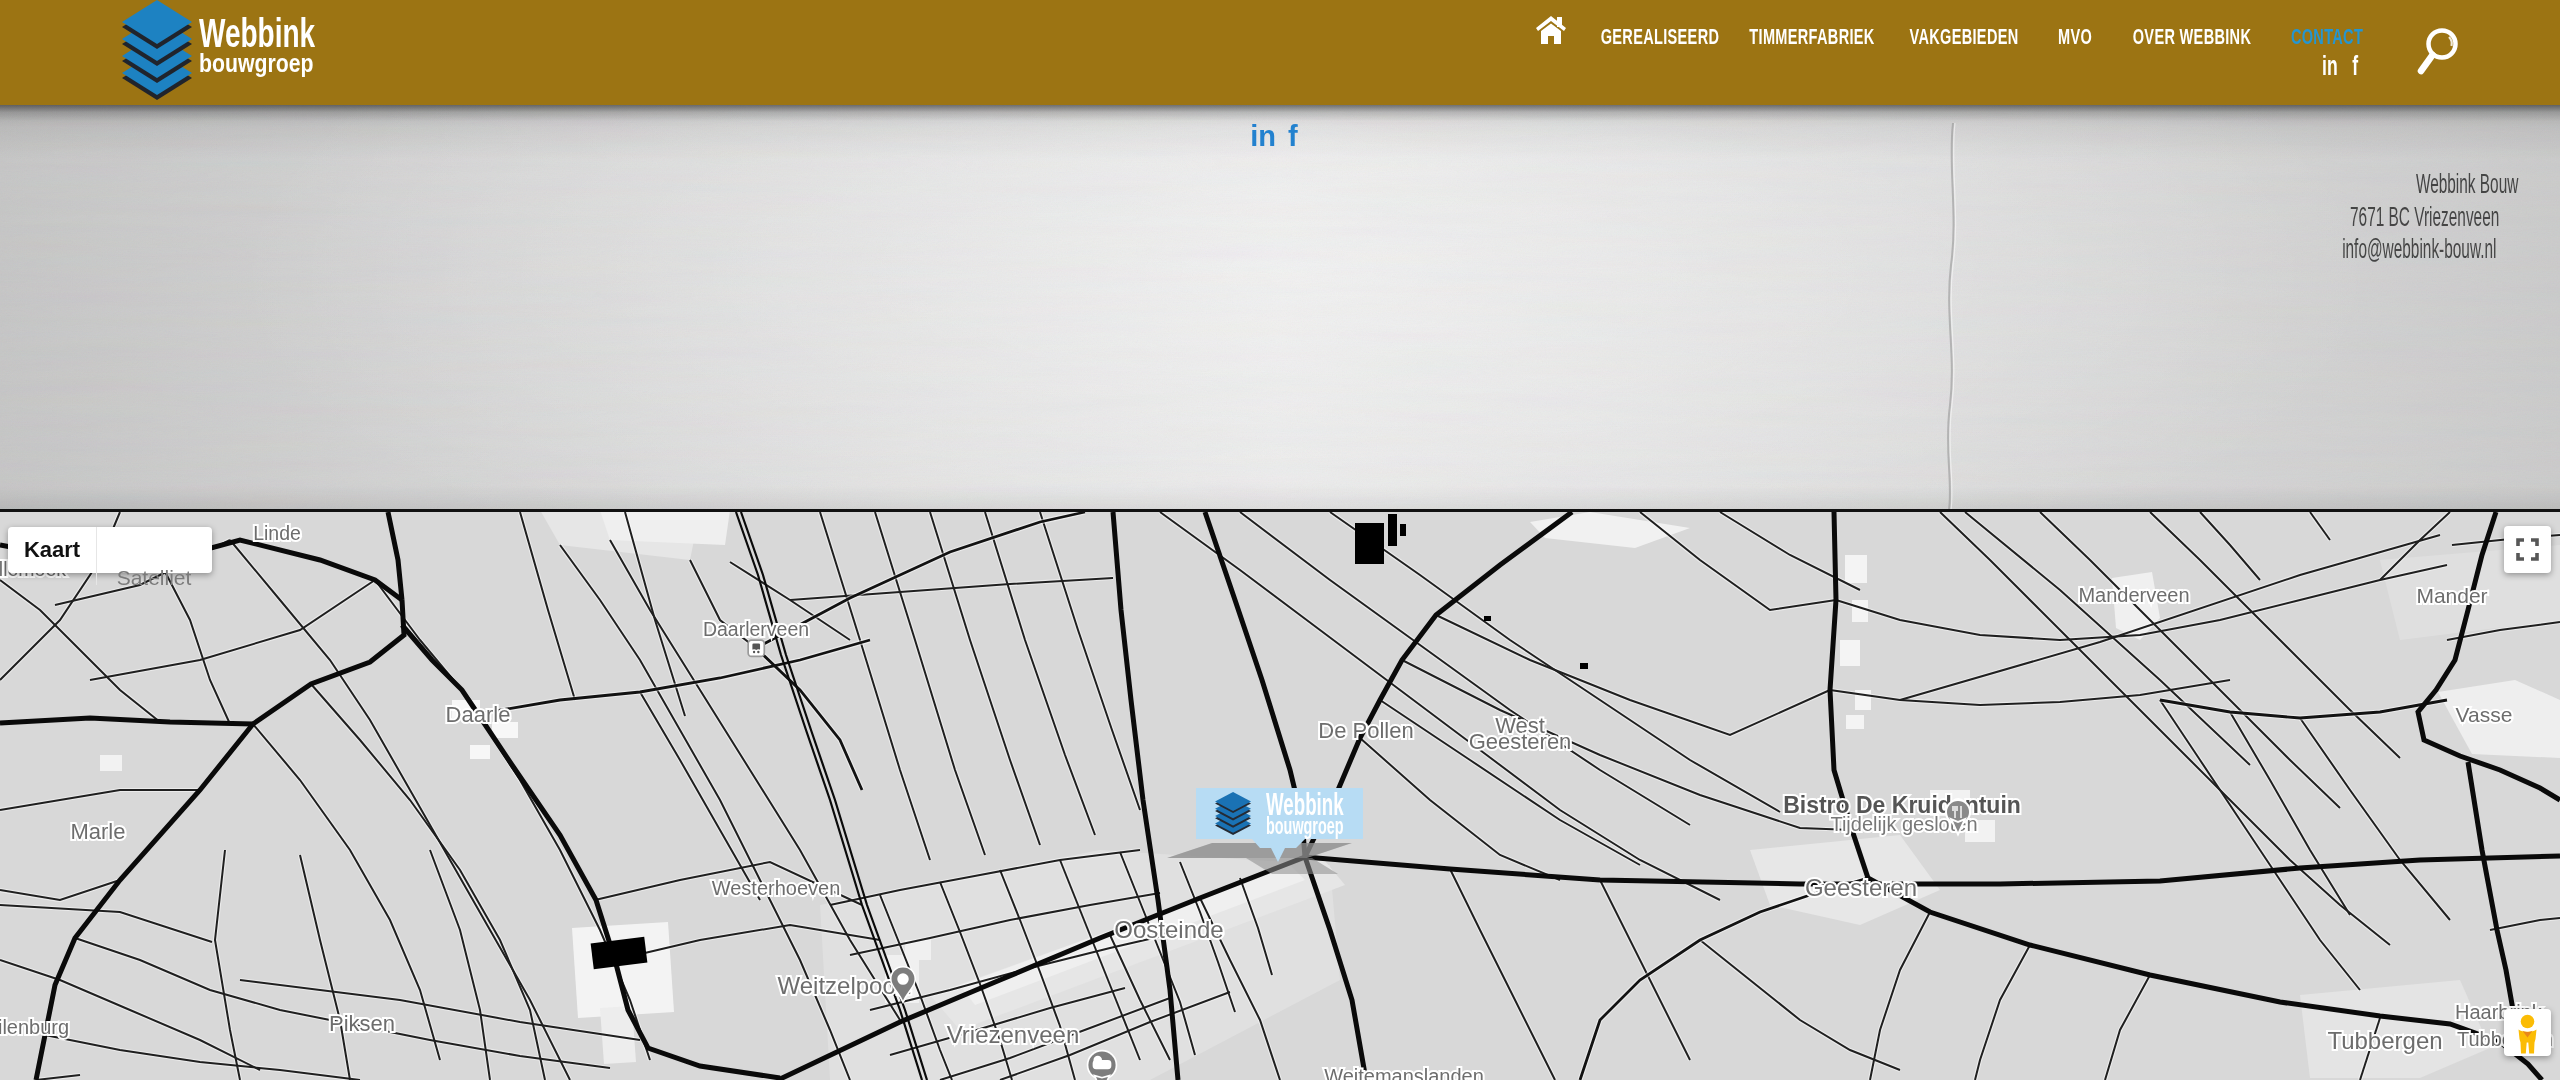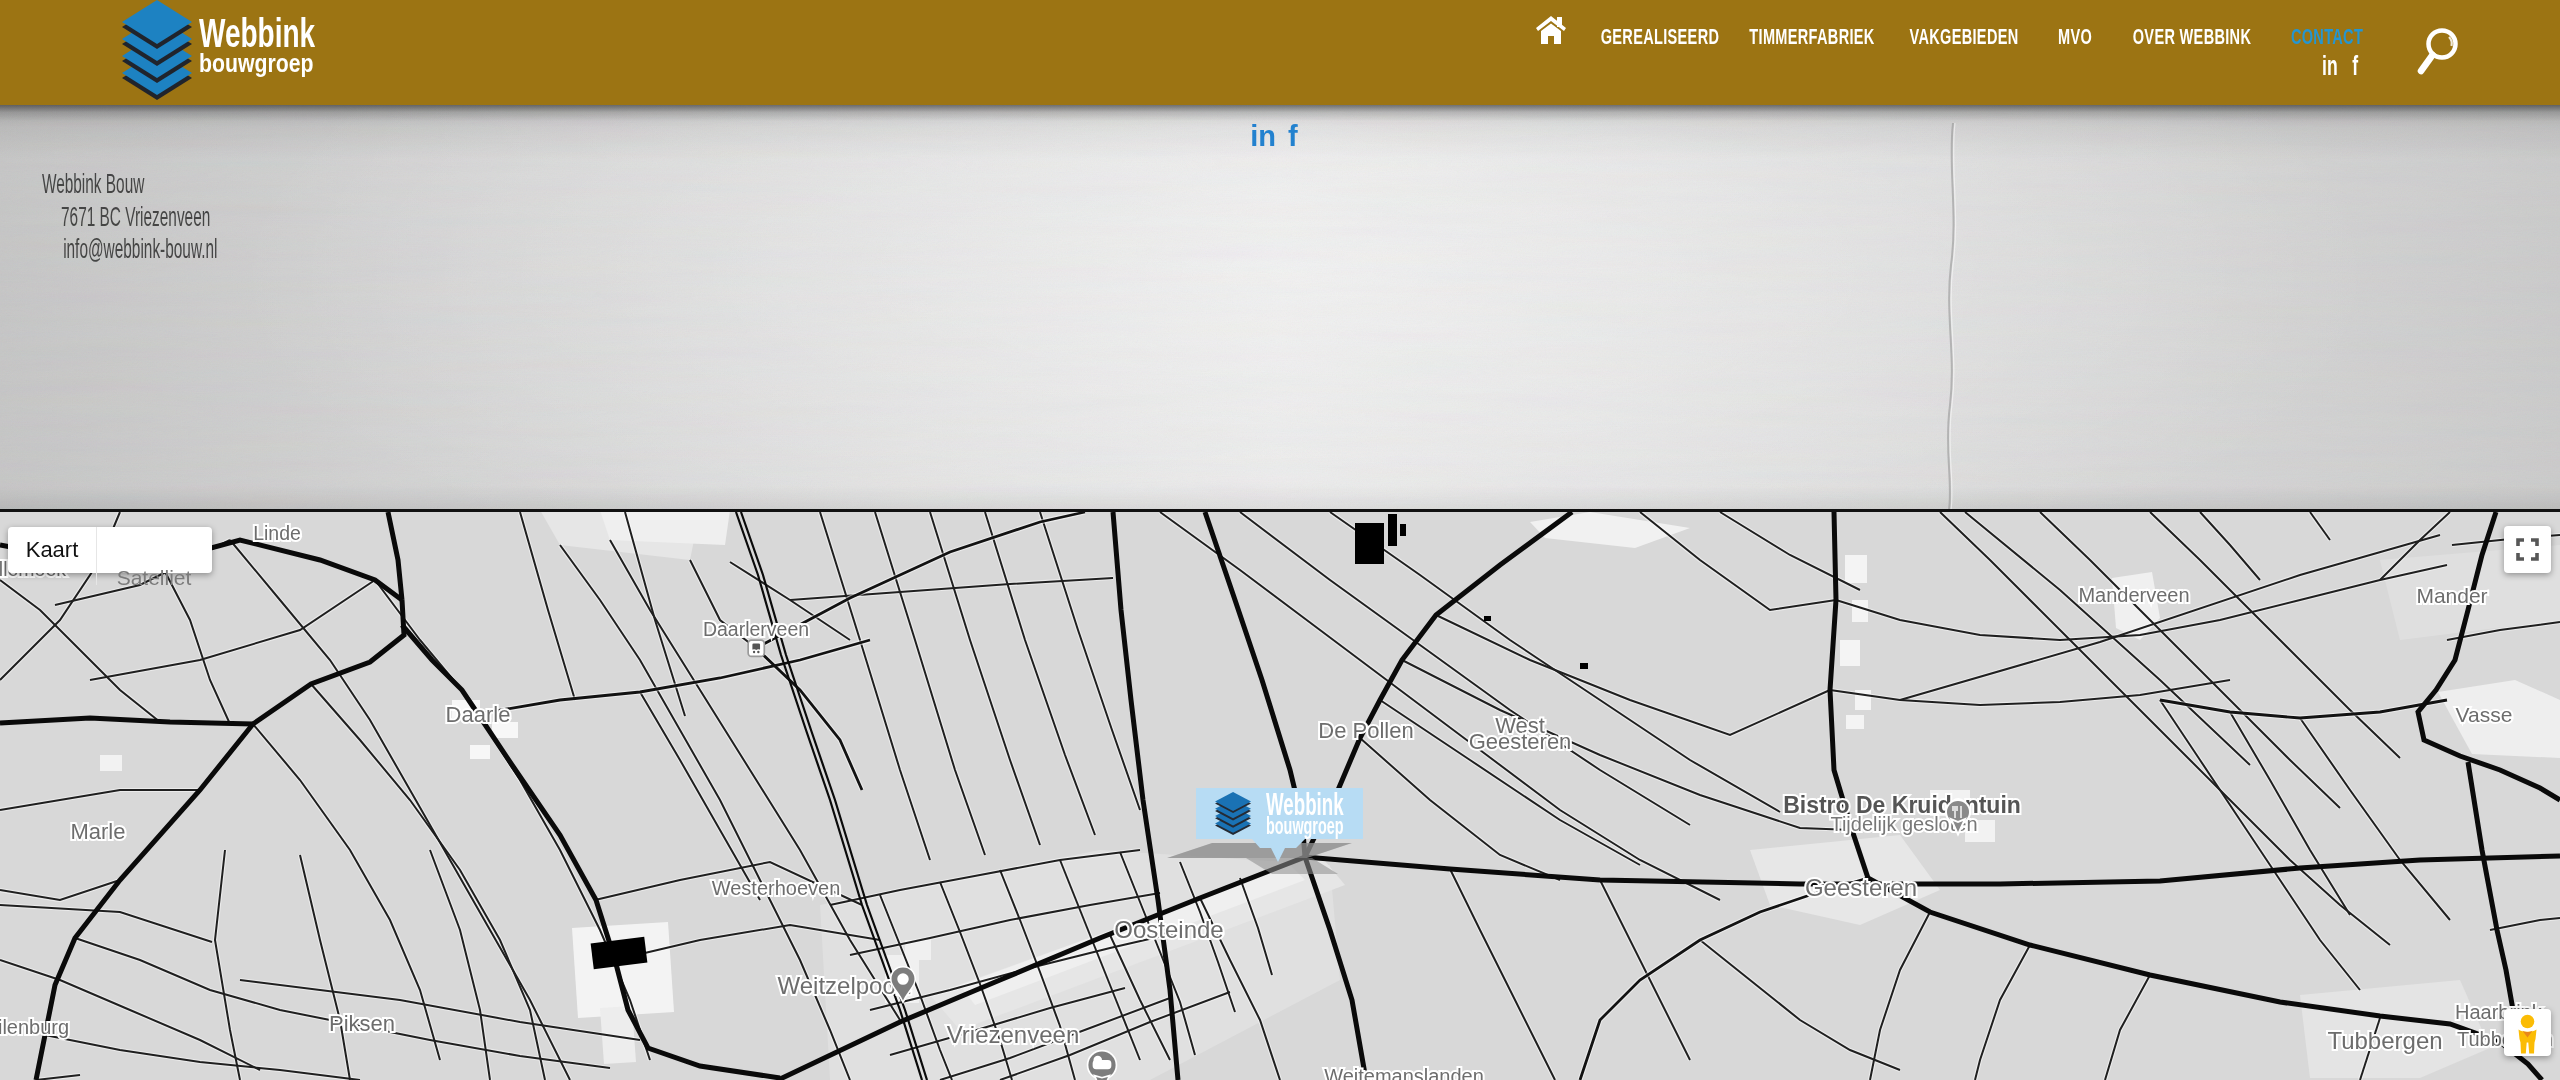--- a/index.html
+++ b/index.html
@@ -8,21 +8,21 @@
   #header{position:absolute;left:0;top:0;width:2560px;height:105px;background:#9c7413;z-index:30;}
   #hdrshadow{position:absolute;left:0;top:105px;width:2560px;height:16px;z-index:29;
       background:linear-gradient(to bottom,rgba(40,40,40,.55),rgba(60,60,60,.18) 45%,rgba(0,0,0,0));}
   .navitem{position:absolute;top:24px;transform:translateX(-50%) scaleX(0.66);
       font-weight:bold;font-size:22px;color:#fff;white-space:nowrap;letter-spacing:.5px;}
   #band{position:absolute;left:0;top:105px;width:2560px;height:405px;
       background:
         radial-gradient(ellipse 1500px 520px at 51% 42%, rgba(255,255,255,.40), rgba(255,255,255,0) 72%),
         linear-gradient(to bottom, rgba(30,30,30,.22), rgba(40,40,40,.08) 22px, rgba(0,0,0,0) 55px, rgba(0,0,0,0) 94%, rgba(0,0,0,.08) 100%),
         linear-gradient(to right,#c6c6c6,#d2d2d2 15%,#e0e0e0 35%,#e9e9e9 50%,#e2e2e2 65%,#d6d6d6 85%,#cbcbcb);}
-  .cline{position:relative;text-align:left;color:#3e3e3e;font-size:28px;height:32.6px;line-height:32.6px;}
+  .cline{position:relative;text-align:right;color:#3e3e3e;font-size:28px;height:32.6px;line-height:32.6px;}
   .cline span{display:inline-block;transform:scaleX(0.55);transform-origin:center;white-space:nowrap;}
   #map{position:absolute;left:0;top:510px;width:2560px;height:570px;}
   #maptop{position:absolute;left:0;top:509px;width:2560px;height:3px;background:#111;z-index:5;}
   .gmbtn{position:absolute;background:#fff;border-radius:4px;box-shadow:0 2px 6px rgba(0,0,0,.35);}
 </style>
 </head>
 <body>
 
 <svg id="map" width="2560" height="570" viewBox="0 0 2560 570" xmlns="http://www.w3.org/2000/svg">
 <rect x="0" y="0" width="2560" height="570" fill="#d8d8d8"></rect>
@@ -395,21 +395,21 @@
     <rect width="2560" height="405" filter="url(#n2)"></rect>
   </svg>
   <svg width="2560" height="405" style="position:absolute;left:0;top:0">
     <path d="M1953,18 C1948,60 1958,110 1951,160 C1945,210 1956,250 1950,300 C1944,345 1953,375 1949,405" fill="none" stroke="#8f8f8f" stroke-width="2" opacity="0.55"></path>
     <path d="M1955,18 C1950,60 1960,110 1953,160 C1947,210 1958,250 1952,300 C1946,345 1955,375 1951,405" fill="none" stroke="#ffffff" stroke-width="1.2" opacity="0.5"></path>
   </svg>
 </div>
 <div id="maptop"></div>
 
 <div class="gmbtn" style="left:8px;top:527px;width:204px;height:46px;z-index:10;">
-  <div style="position:absolute;left:0;top:0;width:88px;height:58px;line-height:46px;text-align:center;font-size:22px;color:#111;font-weight:normal;border-right:1px solid #e6e6e6;">Kaart</div>
+  <div style="position:absolute;left:0;top:0;width:88px;height:58px;line-height:46px;text-align:center;font-size:22px;color:#111;font-weight:bold;border-right:1px solid #e6e6e6;">Kaart</div>
   <div style="position:absolute;left:89px;top:0;width:114px;height:46px;line-height:46px;text-align:center;font-size:21px;color:#7b7b7b;margin-top:28px;">Satelliet</div>
 </div>
 <div class="gmbtn" style="left:2504px;top:526px;width:47px;height:47px;z-index:10;">
   <svg width="47" height="47" viewBox="0 0 47 47">
     <g fill="none" stroke="#575757" stroke-width="3.6">
       <path d="M14 20 L14 14 L20 14"></path>
       <path d="M27 14 L33 14 L33 20"></path>
       <path d="M33 27 L33 33 L27 33"></path>
       <path d="M20 33 L14 33 L14 27"></path>
     </g>

